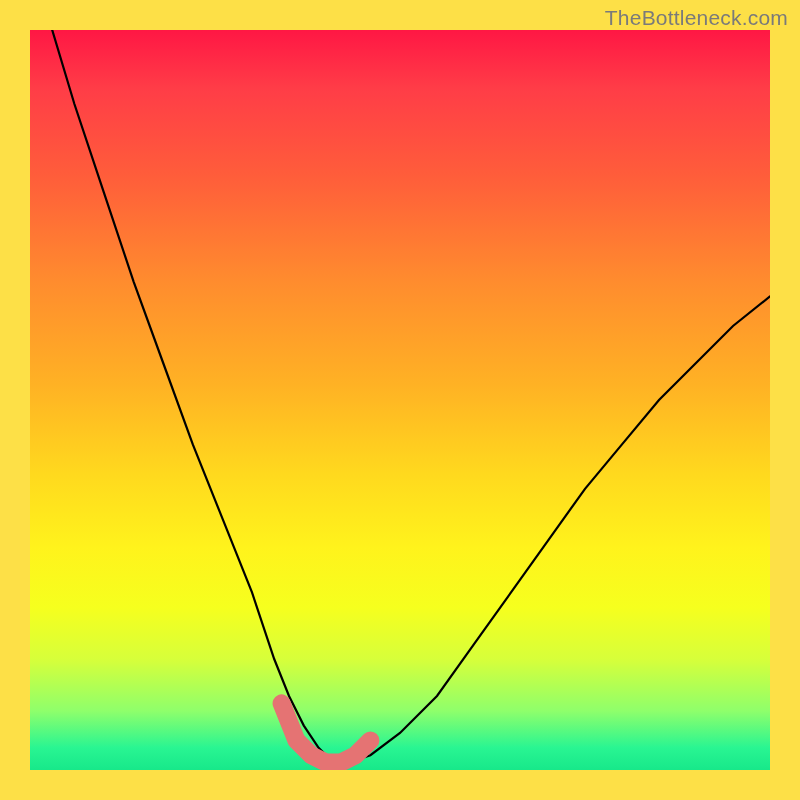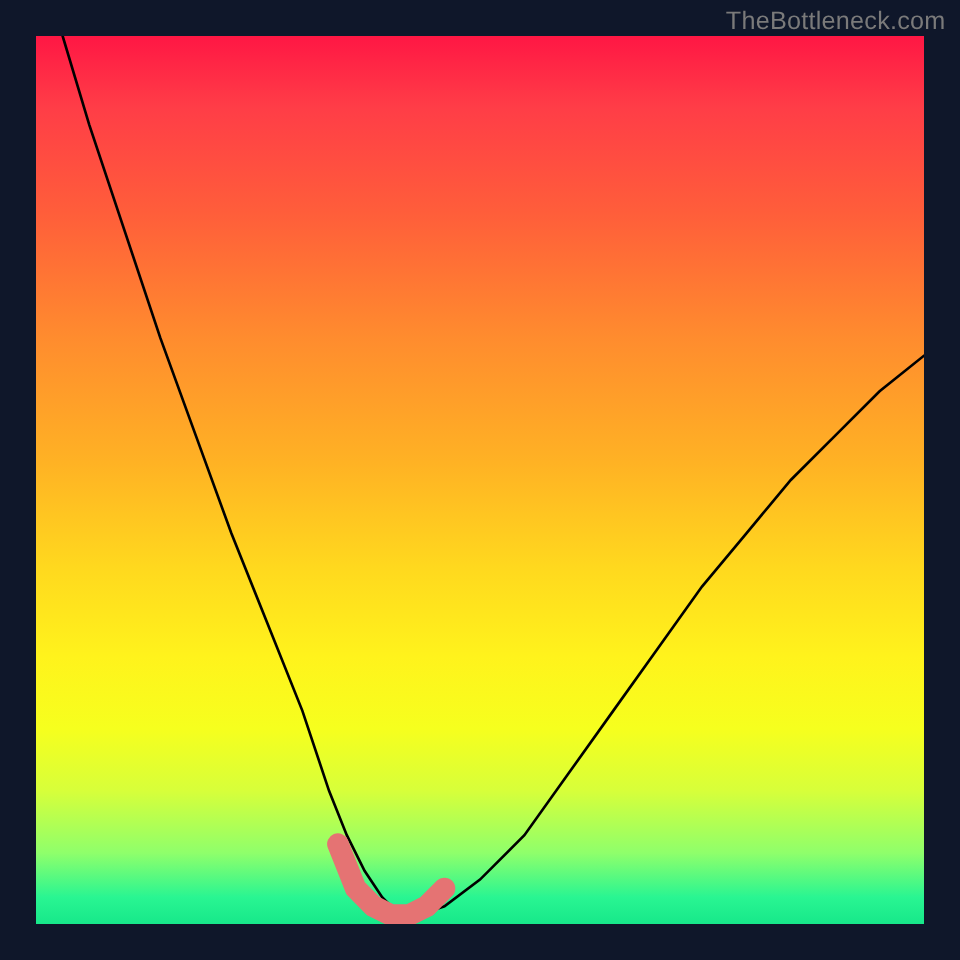--- a/index.html
+++ b/index.html
@@ -10,21 +10,21 @@
     background: #000;
     overflow: hidden;
     font-family: Arial, Helvetica, sans-serif;
   }
   .frame {
     position: absolute;
     left: 0;
     top: 0;
     width: 800px;
     height: 800px;
-    background: #0f172a;
+    background: #fde047;
   }
   .plot {
     position: absolute;
     left: 30px;
     top: 30px;
     width: 740px;
     height: 740px;
     
     background: linear-gradient(to bottom,
       #ff1744 0%,

